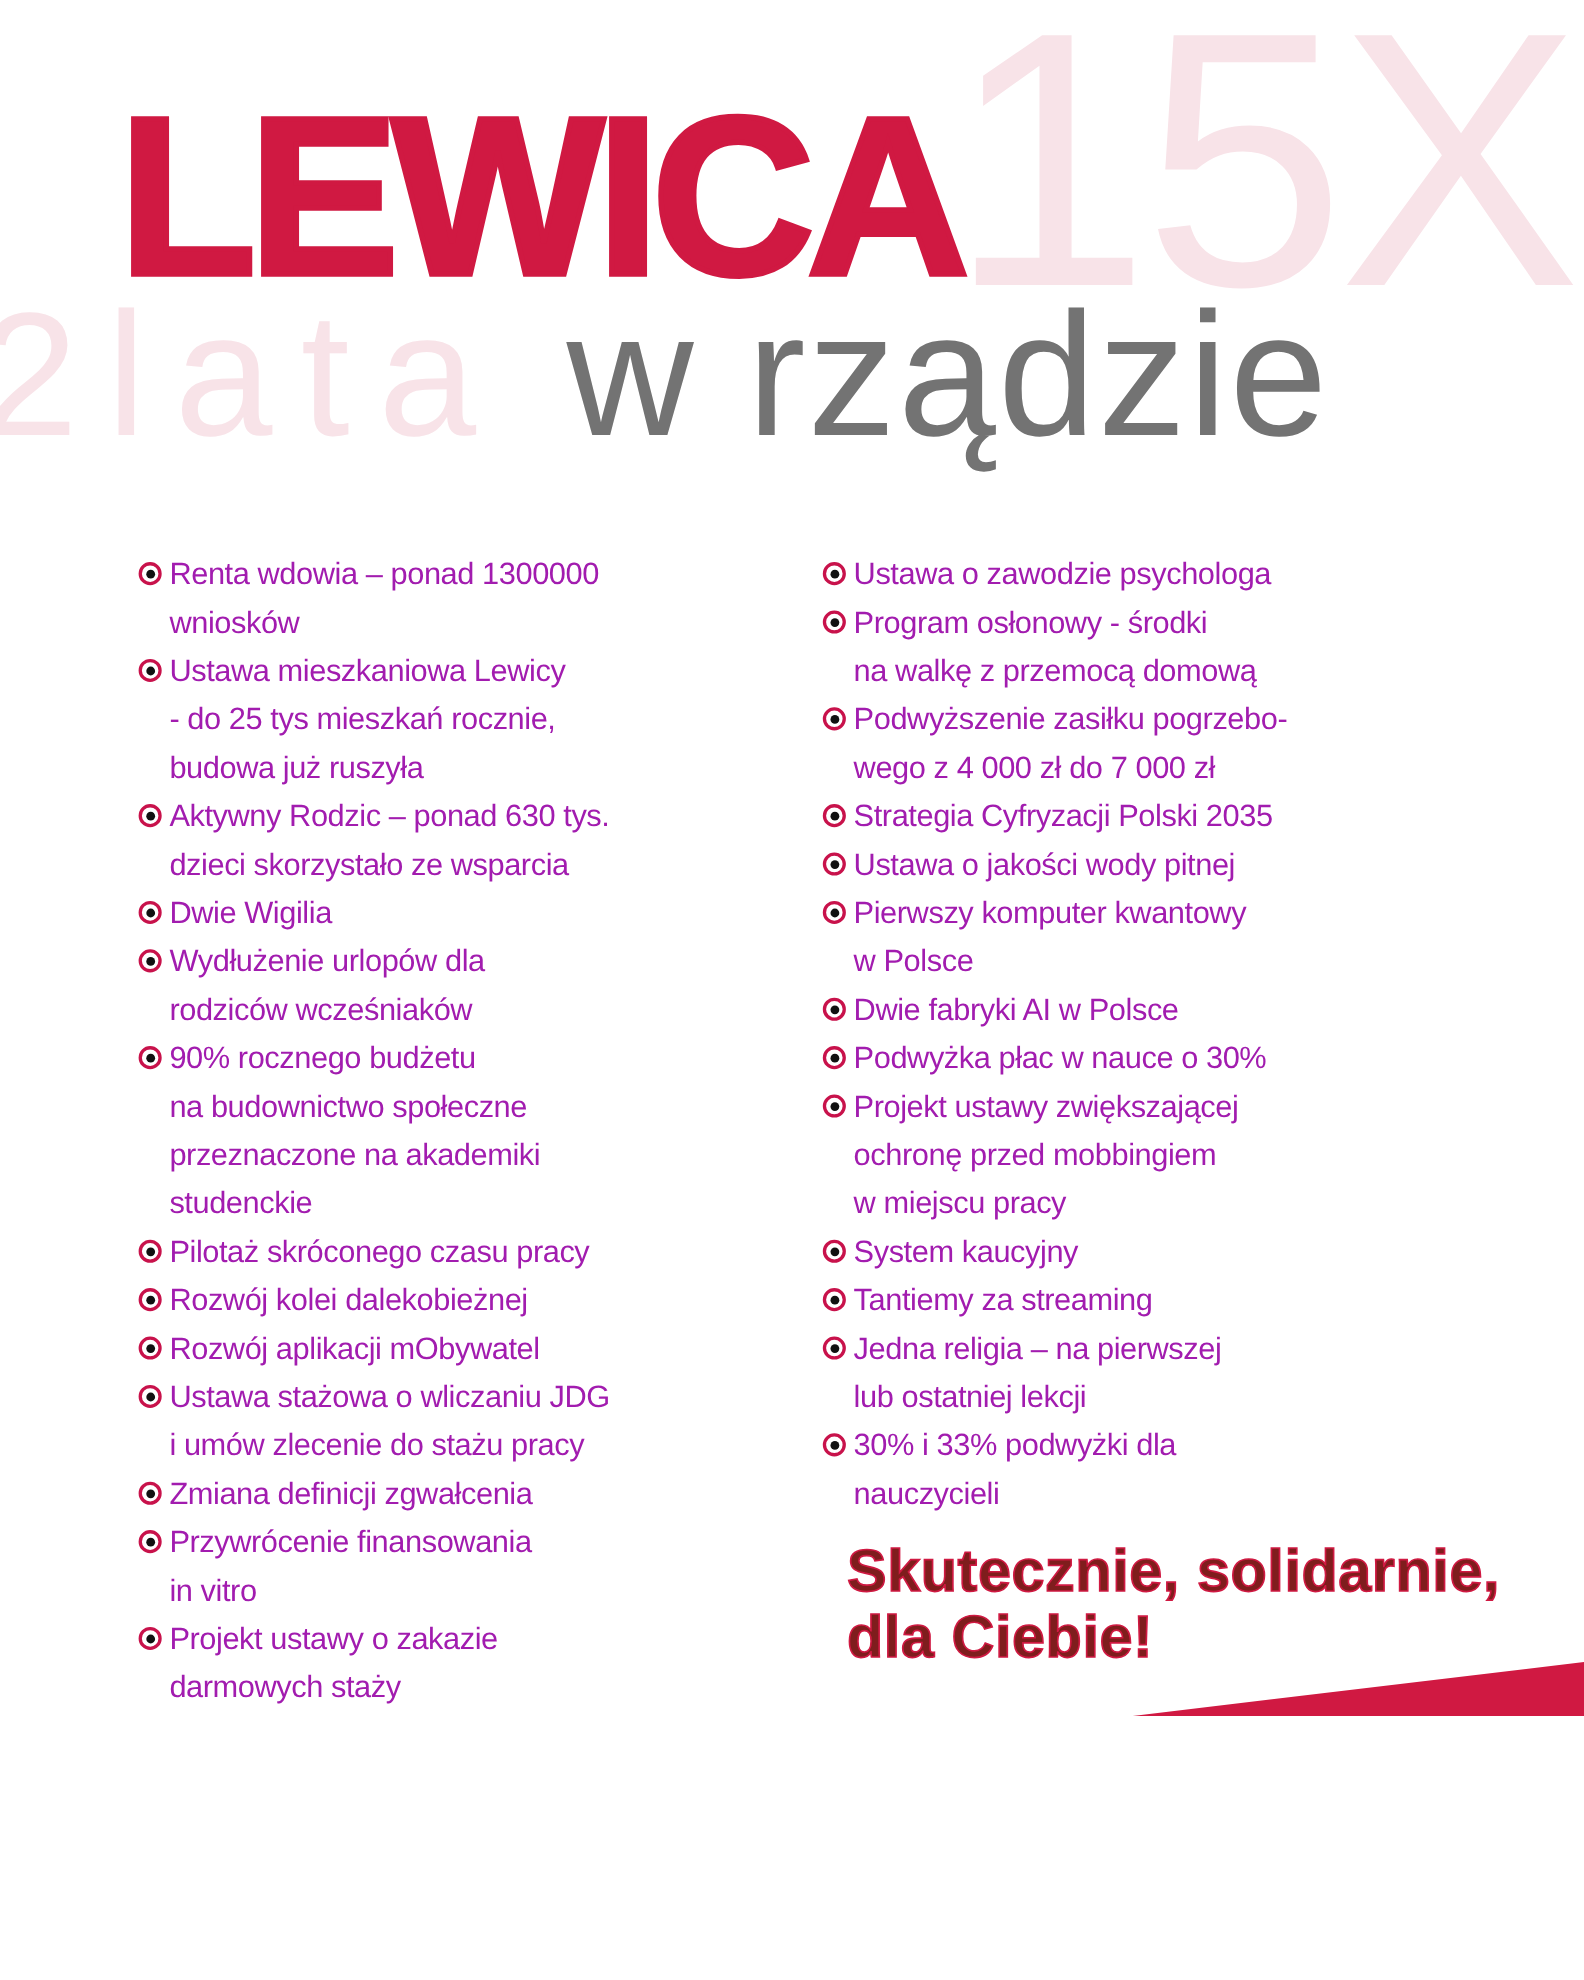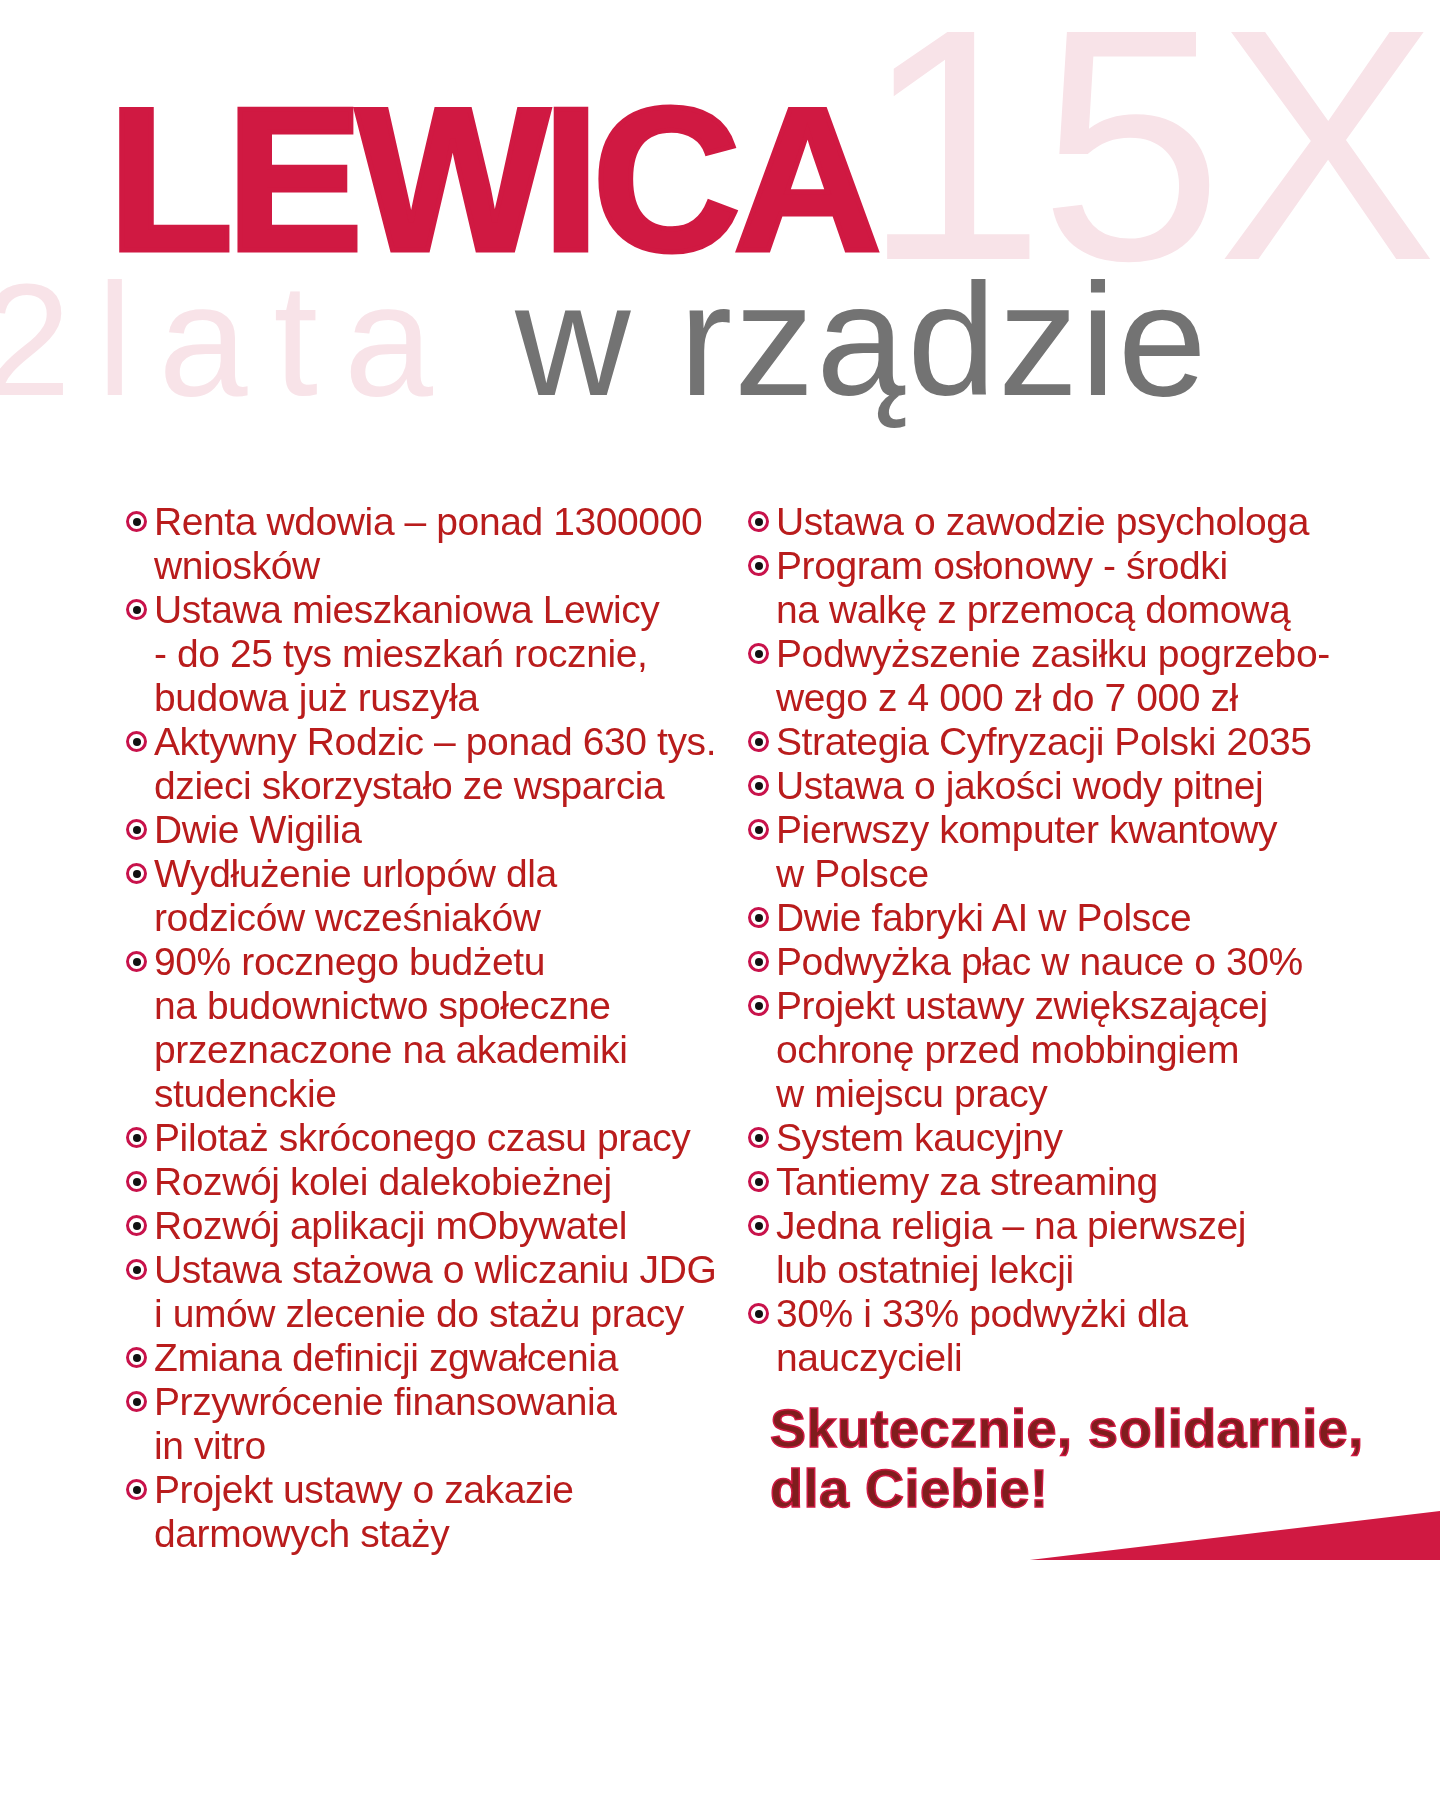--- a/index.html
+++ b/index.html
@@ -32,21 +32,21 @@
   .item{display:flex;align-items:flex-start;}
   .bullet{
     flex:0 0 auto;width:15px;height:15px;border:3px solid #c8124b;
     border-radius:50%;margin:11px 7px 0 0;position:relative;
   }
   .bullet::after{
     content:'';position:absolute;left:3.5px;top:3.5px;width:8px;height:8px;
     background:#111111;border-radius:50%;
   }
   .itext{
-    margin:0;white-space:pre;font-size:39px;line-height:44px;color:#b91c1c;
+    margin:0;white-space:pre;font-size:28px;line-height:44px;color:#a21caf;
     letter-spacing:-0.4px;
   }
   
   .tagline{
     position:absolute;left:770px;top:1398px;font-size:54px;line-height:60px;
     font-weight:700;color:#7f1d1d;white-space:pre;letter-spacing:0.5px;
     -webkit-text-stroke:1.5px #d01942;
   }
   
   .band{

